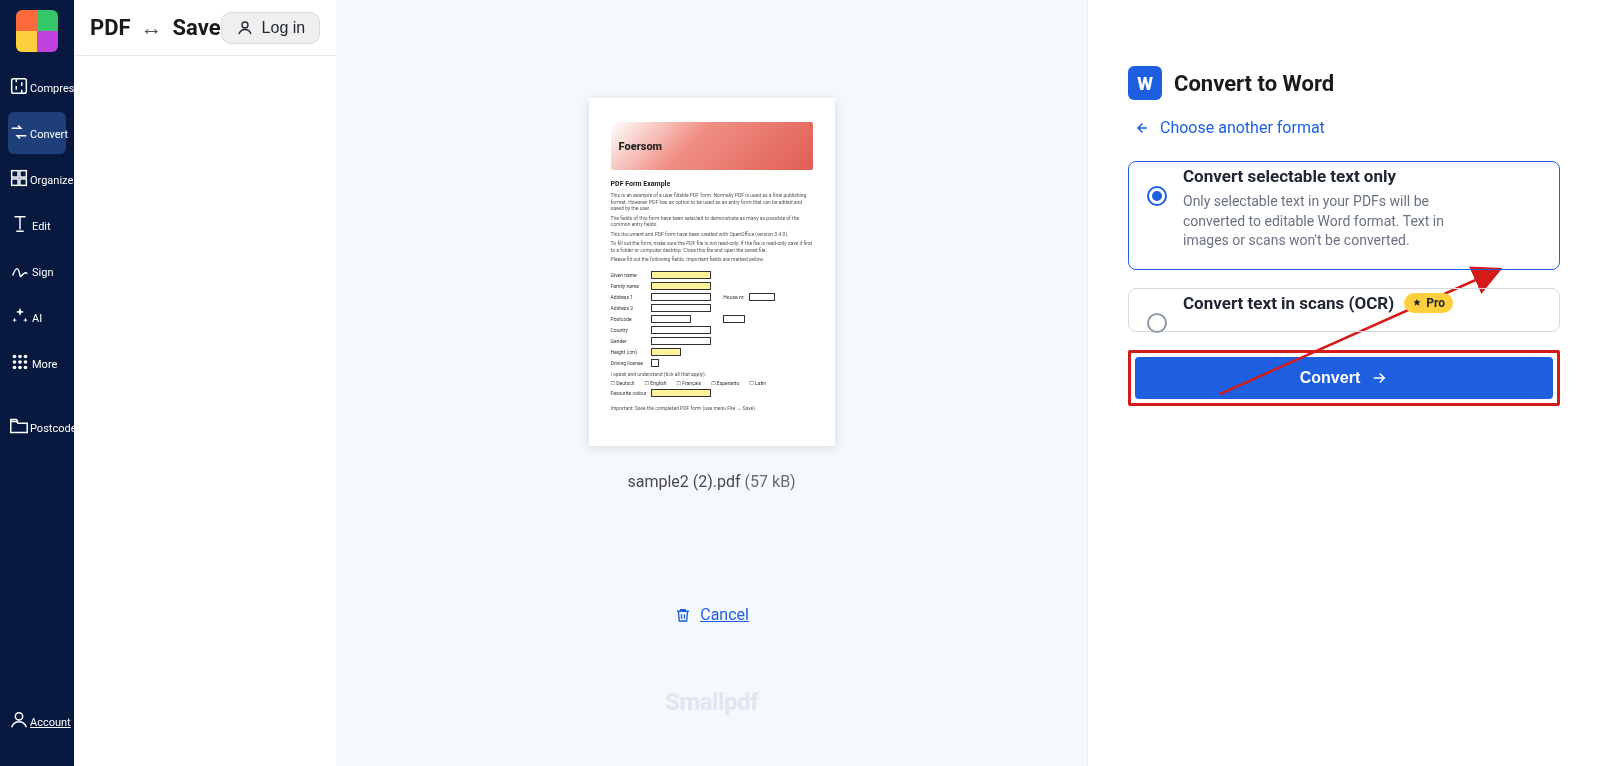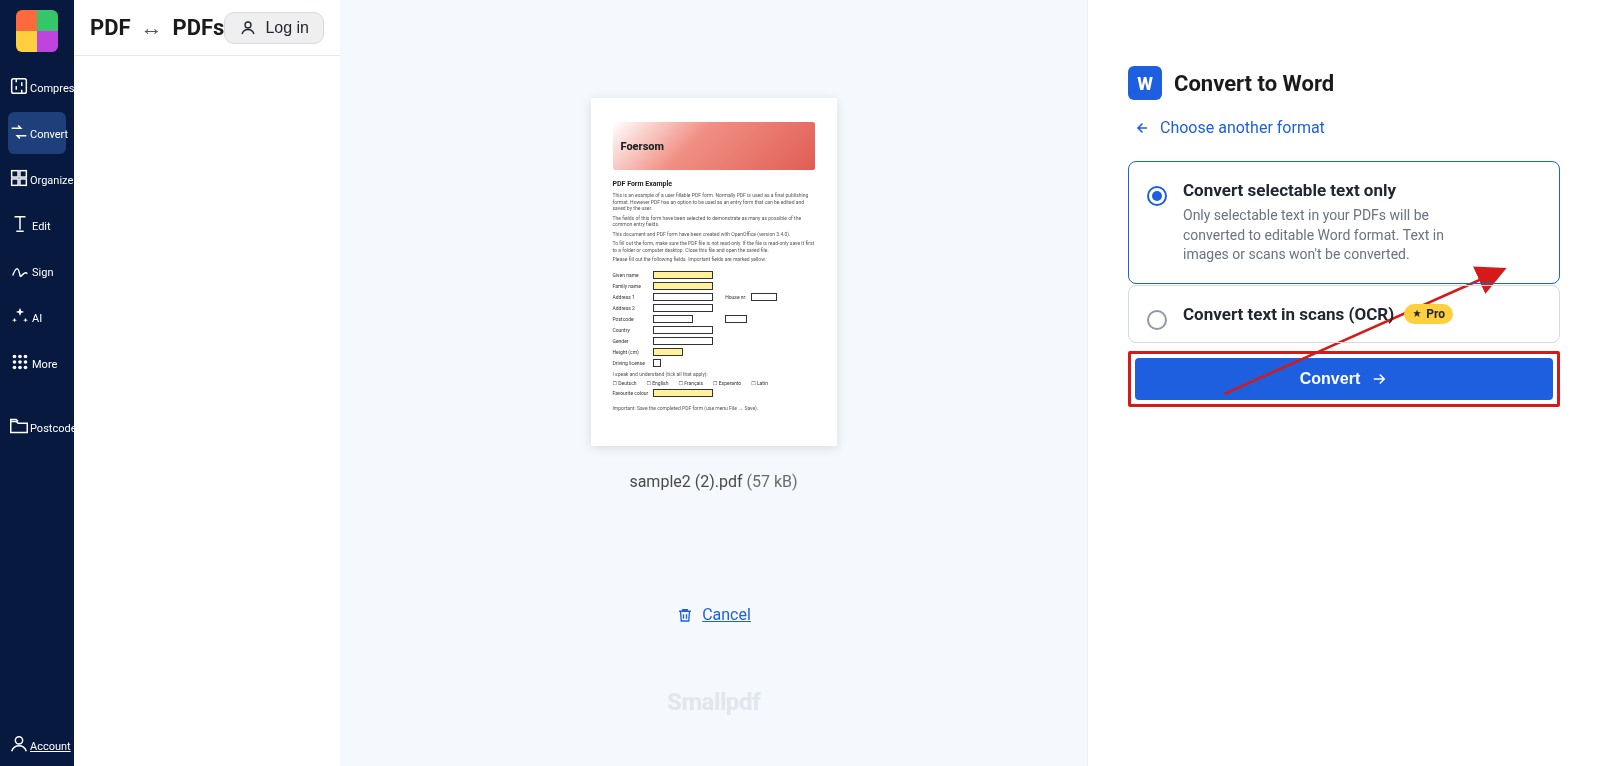--- a/index.html
+++ b/index.html
@@ -41,21 +41,21 @@
   .cancel span { text-decoration: underline; }
   .brand-wm { margin-top: 64px; font-size: 24px; font-weight:800; color:#e2e7ef; letter-spacing:-.5px;}
   
   .arrow-svg { position:absolute; top:260px; left:884px; width:300px; height:140px; pointer-events:none; }
   
   .options { width: 512px; padding: 66px 40px 0 40px; background:#fff; }
   .opt-head { display:flex; align-items:center; gap:12px; margin-bottom:18px; }
   .word-badge { width:34px; height:34px; border-radius:6px; background:#1e5fe0; color:#fff; display:flex; align-items:center; justify-content:center; font-weight:800; font-size:18px; }
   .opt-title { font-size:22px; font-weight:700; color:#1a1a1a;}
   .choose-other { display:flex; align-items:center; gap:10px; color:#1e5fe0; font-size:16px; margin: 8px 0 24px 4px; cursor:pointer;}
-  .radio-card { border:1px solid #d5d9e0; border-radius:8px; padding:18px 20px 18px 54px; position:relative; margin-bottom:1px; cursor:pointer; }
+  .radio-card { border:1px solid #d5d9e0; border-radius:8px; padding:4px 20px 18px 54px; position:relative; margin-bottom:18px; cursor:pointer; }
   .radio-card.selected { border:1.5px solid #1e5fe0; }
   .radio-ring { position:absolute; left:18px; top:24px; width:20px; height:20px; border-radius:50%; border:2px solid #8f98a6; background:#fff; }
   .radio-card.selected .radio-ring { border-color:#1e5fe0; }
   .radio-card.selected .radio-ring::after{ content:""; position:absolute; inset:3px; border-radius:50%; background:#1e5fe0;}
   .radio-title { font-size:17px; font-weight:700; color:#212731; display:flex; align-items:center; gap:10px;}
   .radio-desc { font-size:14px; color:#6b7280; margin-top:6px; line-height:1.4; max-width: 300px;}
   .pro-pill { background:#ffcf3d; color:#212731; font-size:12px; font-weight:700; border-radius:999px; padding:3px 8px; display:inline-flex; align-items:center; gap:4px;}
   .convert-wrap { border:3px solid #d51a1a; padding:4px; border-radius:2px; margin-top:8px;}
   .convert-btn { width:100%; height:42px; background:#1e5fe0; color:#fff; font-weight:700; font-size:16px; border:none; border-radius:4px; display:flex; align-items:center; justify-content:center; gap:10px; cursor:pointer;}
   svg { display:block; }
@@ -153,37 +153,37 @@
       <svg width="22" height="22" viewBox="0 0 24 24" fill="none" stroke="#fff" stroke-width="1.6">
           <path d="M3 7h6l2 2h10v10H3z"></path>
           <path d="M3 7V5h6l2 2"></path>
         </svg>
     </span>
     <span>Postcode</span>
   </div>
 
   <div class="side-spacer"></div>
 
-  <div class="side-item" style="margin-bottom:0;text-decoration:underline;">
+  <div class="side-item" style="margin-bottom:24px;text-decoration:underline;">
     <span class="ico">
       <svg width="22" height="22" viewBox="0 0 24 24" fill="none" stroke="#fff" stroke-width="1.6">
           <circle cx="12" cy="8" r="4"></circle>
           <path d="M4 20c1.5-4 5-6 8-6s6.5 2 8 6"></path>
         </svg>
     </span>
     <span>Account</span>
   </div>
 </nav>
 
 <div class="main">
   <div class="topbar">
     <div class="title">
       <span>PDF</span>
       <span class="arrows">↔</span>
-      <span>PDFs</span>
+      <span>Save</span>
     </div>
     <button class="login">
       <span>
         <svg width="18" height="18" viewBox="0 0 24 24" fill="none" stroke="#212731" stroke-width="1.8">
             <circle cx="12" cy="8" r="4"></circle>
             <path d="M4 20c1.5-4 5-6 8-6s6.5 2 8 6"></path>
           </svg>
       </span>
       <span>Log in</span>
     </button>

